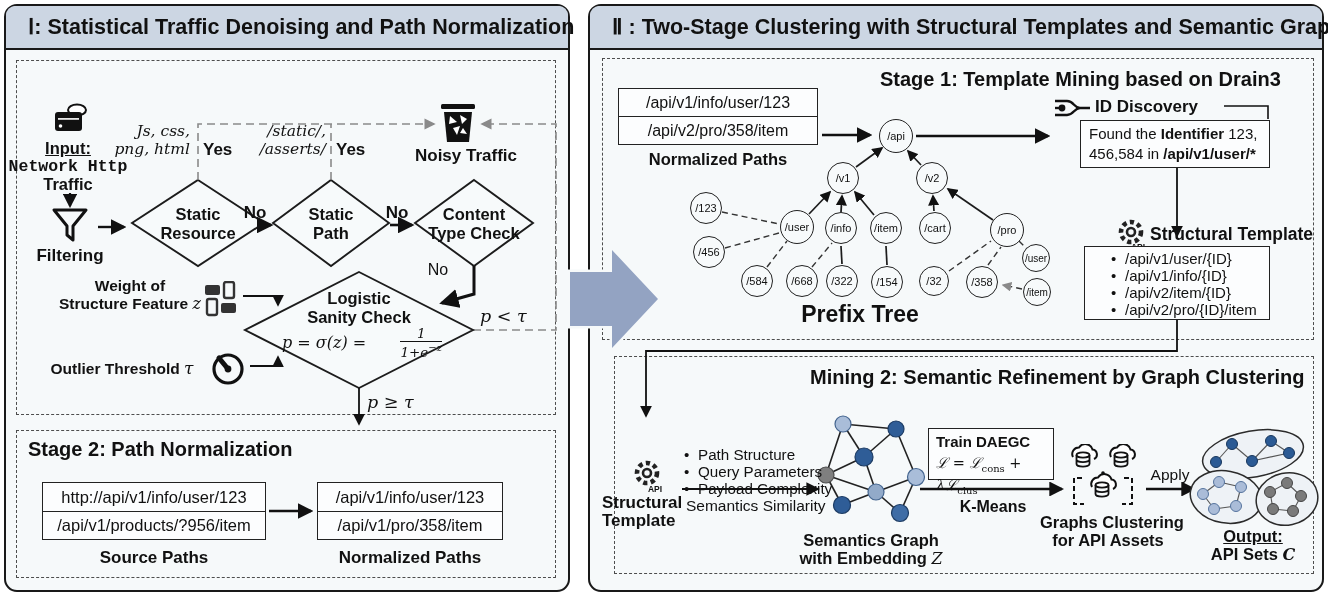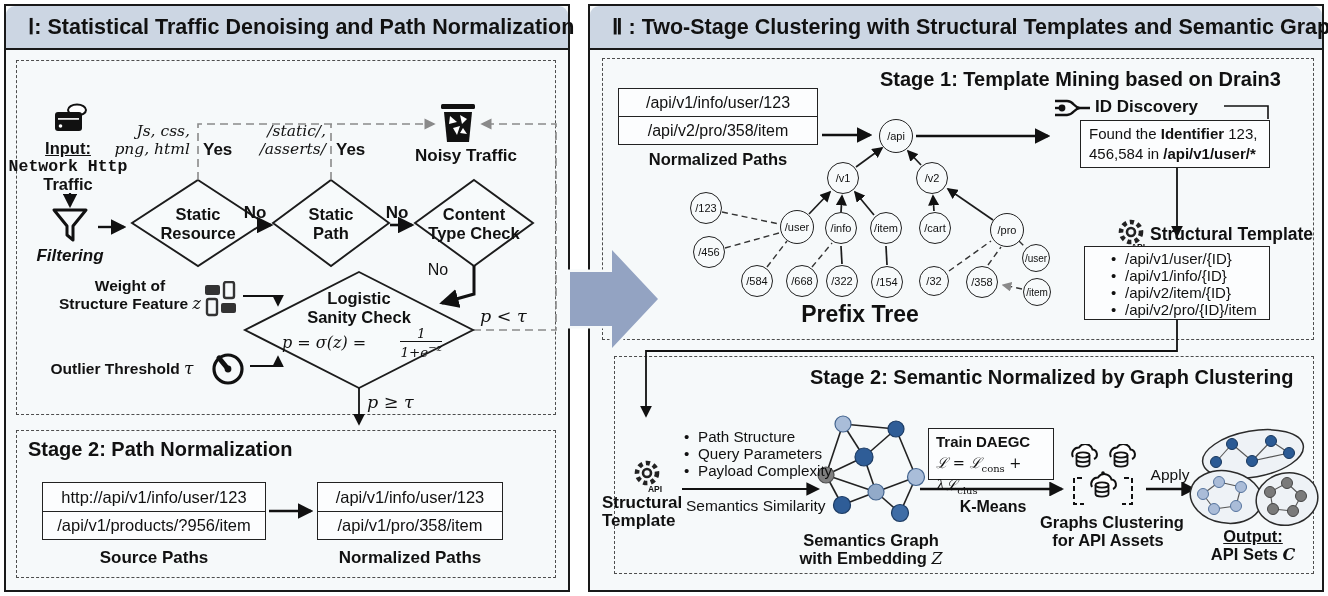--- a/index.html
+++ b/index.html
@@ -1,19 +1,19 @@
 <!DOCTYPE html>
 <html><head>
 <meta charset="utf-8">
 <style>
   html,body{margin:0;padding:0;background:#ffffff;}
   .canvas{position:relative;width:1328px;height:596px;background:#ffffff;
           font-family:"Liberation Sans",sans-serif;color:#111;overflow:hidden;}
   .abs{position:absolute;}
-  .panel{position:absolute;border:2.6px solid #191919;border-radius:0;background:#f6f9fa;box-sizing:border-box;}
+  .panel{position:absolute;border:2.6px solid #191919;border-radius:13px;background:#f6f9fa;box-sizing:border-box;}
   .phead{position:absolute;left:0;top:0;right:0;height:44px;background:#ccd6e3;
          border-bottom:2.6px solid #191919;border-radius:9px 9px 0 0;
          display:flex;align-items:center;box-sizing:border-box;}
   .phead .t{font-weight:bold;font-size:21.5px;padding-left:22px;white-space:nowrap;}
   .stagebox{position:absolute;border:1.7px dashed #4d4d4d;box-sizing:border-box;}
   .stitle{position:absolute;font-weight:bold;font-size:20px;white-space:nowrap;}
   .b{font-weight:bold;}
   .ctr{text-align:center;}
   .rgt{text-align:right;}
   .math{font-family:"DejaVu Serif",serif;font-style:italic;}
@@ -217,21 +217,21 @@
   </div>
   <div class="lbl b txt ctr" style="left:20px;top:139px;width:96px;font-size:16.5px;text-decoration:underline;">Input:</div>
   <div class="lbl b txt ctr" style="left:8px;top:157px;width:120px;font-size:16.5px;font-family:Liberation Mono, monospace;">Network Http</div>
   <div class="lbl b txt ctr" style="left:8px;top:175px;width:120px;font-size:16.5px;">Traffic</div>
 
   <div class="abs txt" style="left:51px;top:207px;">
     <svg width="38" height="38" viewBox="0 0 38 38">
       <polygon points="3,3 35,3 22,19 22,33 16,28 16,19" fill="none" stroke="#111" stroke-width="3" stroke-linejoin="round"></polygon>
     </svg>
   </div>
-  <div class="lbl b txt ctr" style="left:20px;top:246px;width:100px;font-size:17px;font-style:italic;">Filtering</div>
+  <div class="lbl b txt ctr" style="left:20px;top:246px;width:100px;font-size:17px;">Filtering</div>
 
   <div class="lbl math rgt txt" style="left:112px;top:122px;width:78px;font-size:15.5px;">Js, css,</div>
   <div class="lbl math rgt txt" style="left:112px;top:140px;width:78px;font-size:15.5px;">png, html</div>
   <div class="lbl b txt" style="left:203px;top:140px;font-size:17px;">Yes</div>
   <div class="lbl math rgt txt" style="left:248px;top:122px;width:78px;font-size:15.5px;">/static/,</div>
   <div class="lbl math rgt txt" style="left:248px;top:140px;width:78px;font-size:15.5px;">/asserts/</div>
   <div class="lbl b txt" style="left:336px;top:140px;font-size:17px;">Yes</div>
   <div class="lbl b txt ctr" style="left:240px;top:203px;width:30px;font-size:17px;">No</div>
   <div class="lbl b txt ctr" style="left:382px;top:203px;width:30px;font-size:17px;">No</div>
   <div class="lbl txt ctr" style="left:418px;top:261px;width:40px;font-size:16px;">No</div>
@@ -362,33 +362,33 @@
     </svg>
   </div>
   <div class="lbl b txt" style="left:1150px;top:224px;font-size:17.5px;">Structural Template</div>
   <div class="pathbox bullets txt" style="left:1084px;top:246px;width:186px;height:74px;font-size:15px;border-width:1.6px;padding:3px 0 0 26px;">
     <div style="line-height:17px;">/api/v1/user/{ID}</div>
     <div style="line-height:17px;">/api/v1/info/{ID}</div>
     <div style="line-height:17px;">/api/v2/item/{ID}</div>
     <div style="line-height:17px;">/api/v2/pro/{ID}/item</div>
   </div>
 
-  <div class="lbl stitle txt" style="left:810px;top:366px;">Stage 2:   Semantic Normalized by Graph Clustering</div>
+  <div class="lbl stitle txt" style="left:810px;top:366px;">Mining 2:   Semantic Refinement by Graph Clustering</div>
 
   <div class="abs txt" style="left:630px;top:458px;">
     <svg width="34" height="36" viewBox="0 0 34 36">
       <circle cx="17" cy="15" r="10" fill="none" stroke="#222" stroke-width="4.6" stroke-dasharray="4.2 3.4"></circle>
       <circle cx="17" cy="15" r="4" fill="none" stroke="#222" stroke-width="2.6"></circle>
       <text x="25" y="34" font-size="8.5" font-weight="bold" text-anchor="middle" fill="#111" font-family="Liberation Sans, sans-serif">API</text>
     </svg>
   </div>
   <div class="lbl b txt" style="left:602px;top:493px;font-size:17px;">Structural</div>
   <div class="lbl b txt" style="left:602px;top:511px;font-size:17px;">Template</div>
 
-  <div class="abs bullets txt" style="left:684px;top:428px;font-size:15.2px;">
+  <div class="abs bullets txt" style="left:684px;top:446px;font-size:15.2px;">
     <div style="line-height:17px;">Path Structure</div>
     <div style="line-height:17px;">Query Parameters</div>
     <div style="line-height:17px;">Payload Complexity</div>
   </div>
   <div class="lbl txt" style="left:686px;top:497px;font-size:15.5px;">Semantics Similarity</div>
 
   <div class="lbl b txt ctr" style="left:796px;top:531px;width:150px;font-size:16.5px;">Semantics Graph</div>
   <div class="lbl b txt ctr" style="left:796px;top:549px;width:150px;font-size:16.5px;">
     <span>with Embedding </span><span class="math" style="font-weight:normal;font-size:16px;">Z</span>
   </div>

